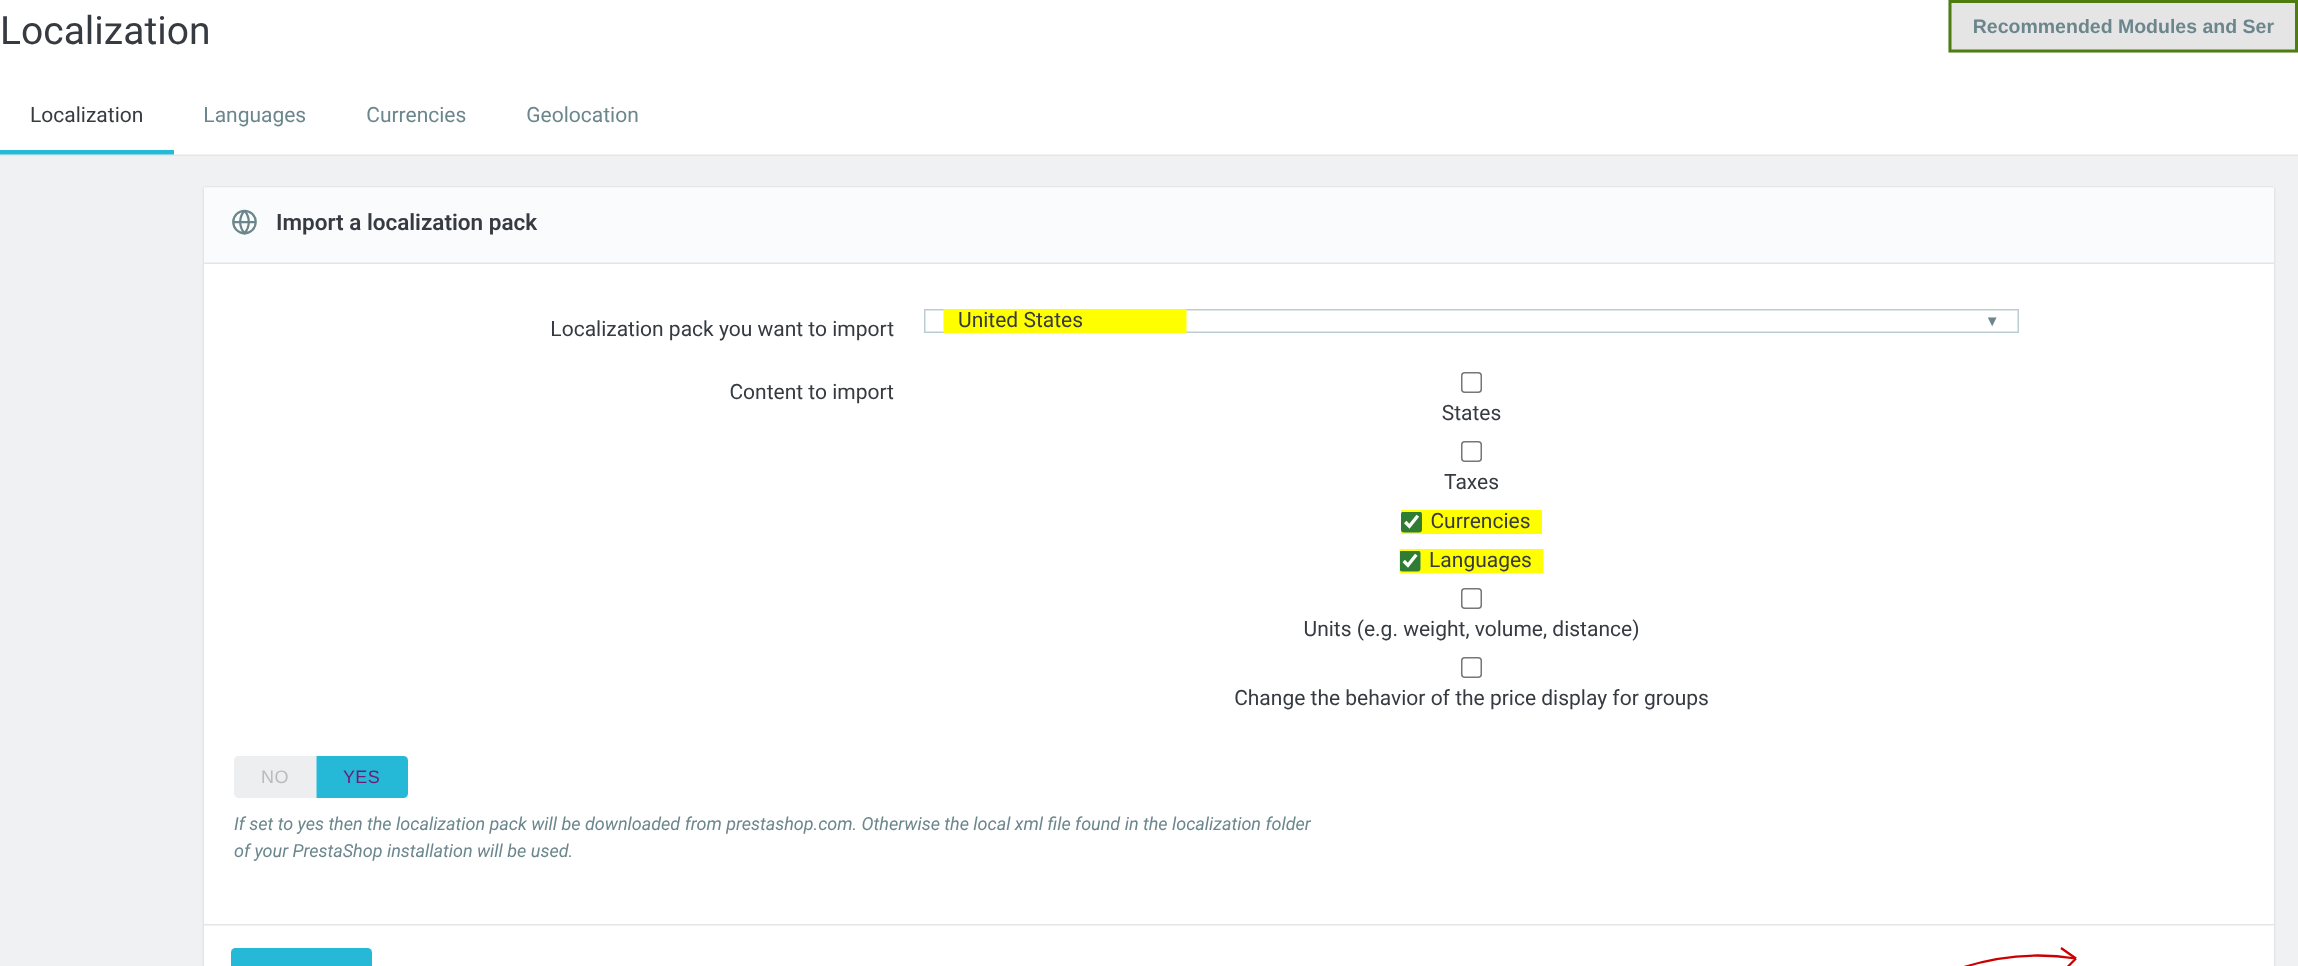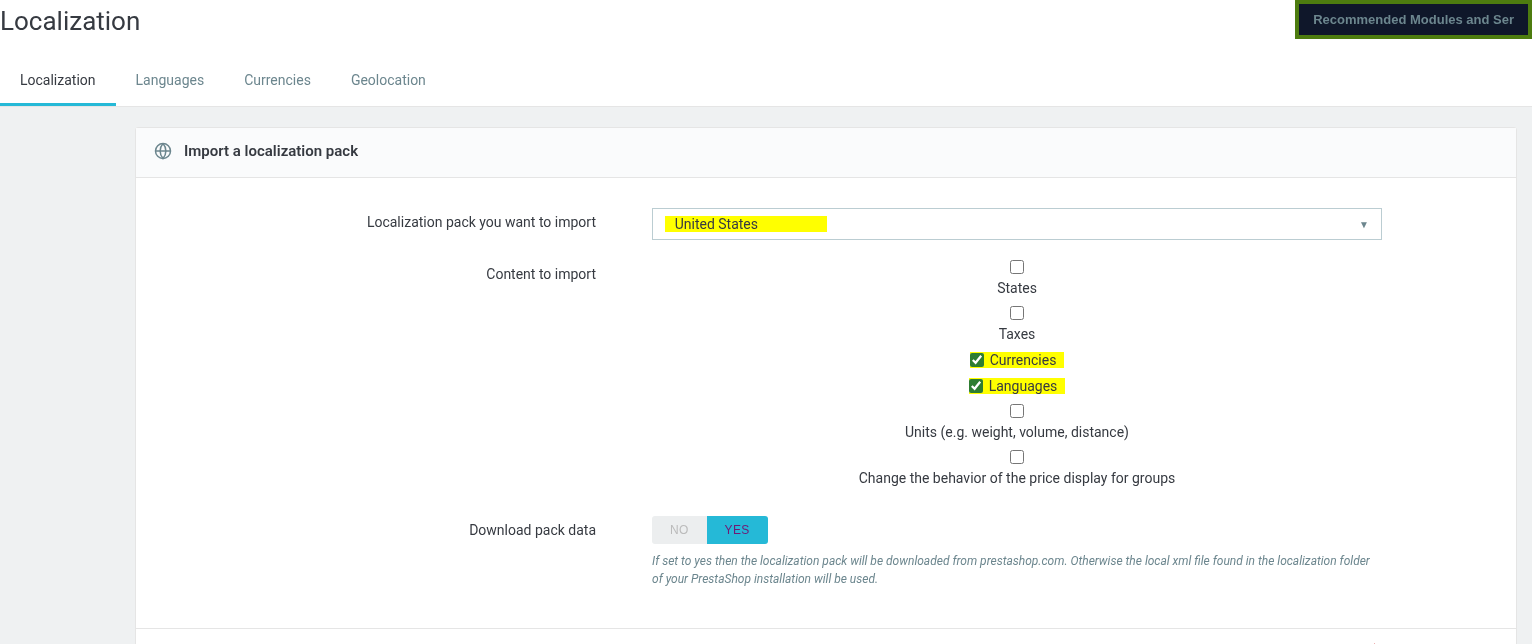--- a/index.html
+++ b/index.html
@@ -18,22 +18,22 @@
   padding: 0 0 18px 0;
 }
 .page-title {
   font-size: 26px;
   font-weight: 400;
   color: #363a41;
   padding-left: 0;
   margin-top: 6px;
 }
 .rec-button {
-  border: 4px solid #4d7c0f;
-  background: #0f172a;
+  border: 2px solid #4d7c0f;
+  background: #e5e5e5;
   color: #6c868e;
   padding: 8px 14px;
   font-size: 13px;
   margin-right: 0;
   cursor: pointer;
   font-weight: 600;
 }
 .tabs {
   display: flex;
   background: #fff;
@@ -74,37 +74,36 @@
 .globe-icon {
   width: 18px; height: 18px;
   stroke: #6c868e;
 }
 .panel-body {
   padding: 30px 20px 20px 20px;
 }
 .form-row {
   display: flex;
   margin-bottom: 20px;
-  gap: 36px;
 }
 .form-label-col {
   width: 460px;
   text-align: right;
   padding-right: 20px;
   padding-top: 6px;
   color: #363a41;
   font-size: 14px;
 }
 .form-control-col {
   flex: 1;
   max-width: 730px;
 }
 .select-wrap {
   border: 1px solid #bbcdd2;
-  height: 32px;
+  height: 16px;
   display: flex;
   align-items: center;
   justify-content: space-between;
   padding: 0 12px;
   cursor: pointer;
   position: relative;
 }
 .select-value {
   font-size: 14px;
   color: #363a41;
@@ -278,21 +277,20 @@
             <label class="checkbox-item">
               <input type="checkbox" style="">
               <span>Change the behavior of the price display for groups</span>
             </label>
 
           </div>
         </div>
       </div>
 
       <div class="form-row" style="margin-top:30px;">
-        <div class="form-label-col">Download pack data</div>
         <div class="form-control-col">
           <div class="toggle-group">
             <button class="toggle-btn toggle-no">NO</button>
             <button class="toggle-btn toggle-yes">YES</button>
           </div>
           <div class="help-text">If set to yes then the localization pack will be downloaded from prestashop.com. Otherwise the local xml file found in the localization folder of your PrestaShop installation will be used.</div>
         </div>
       </div>
 
     </div>

